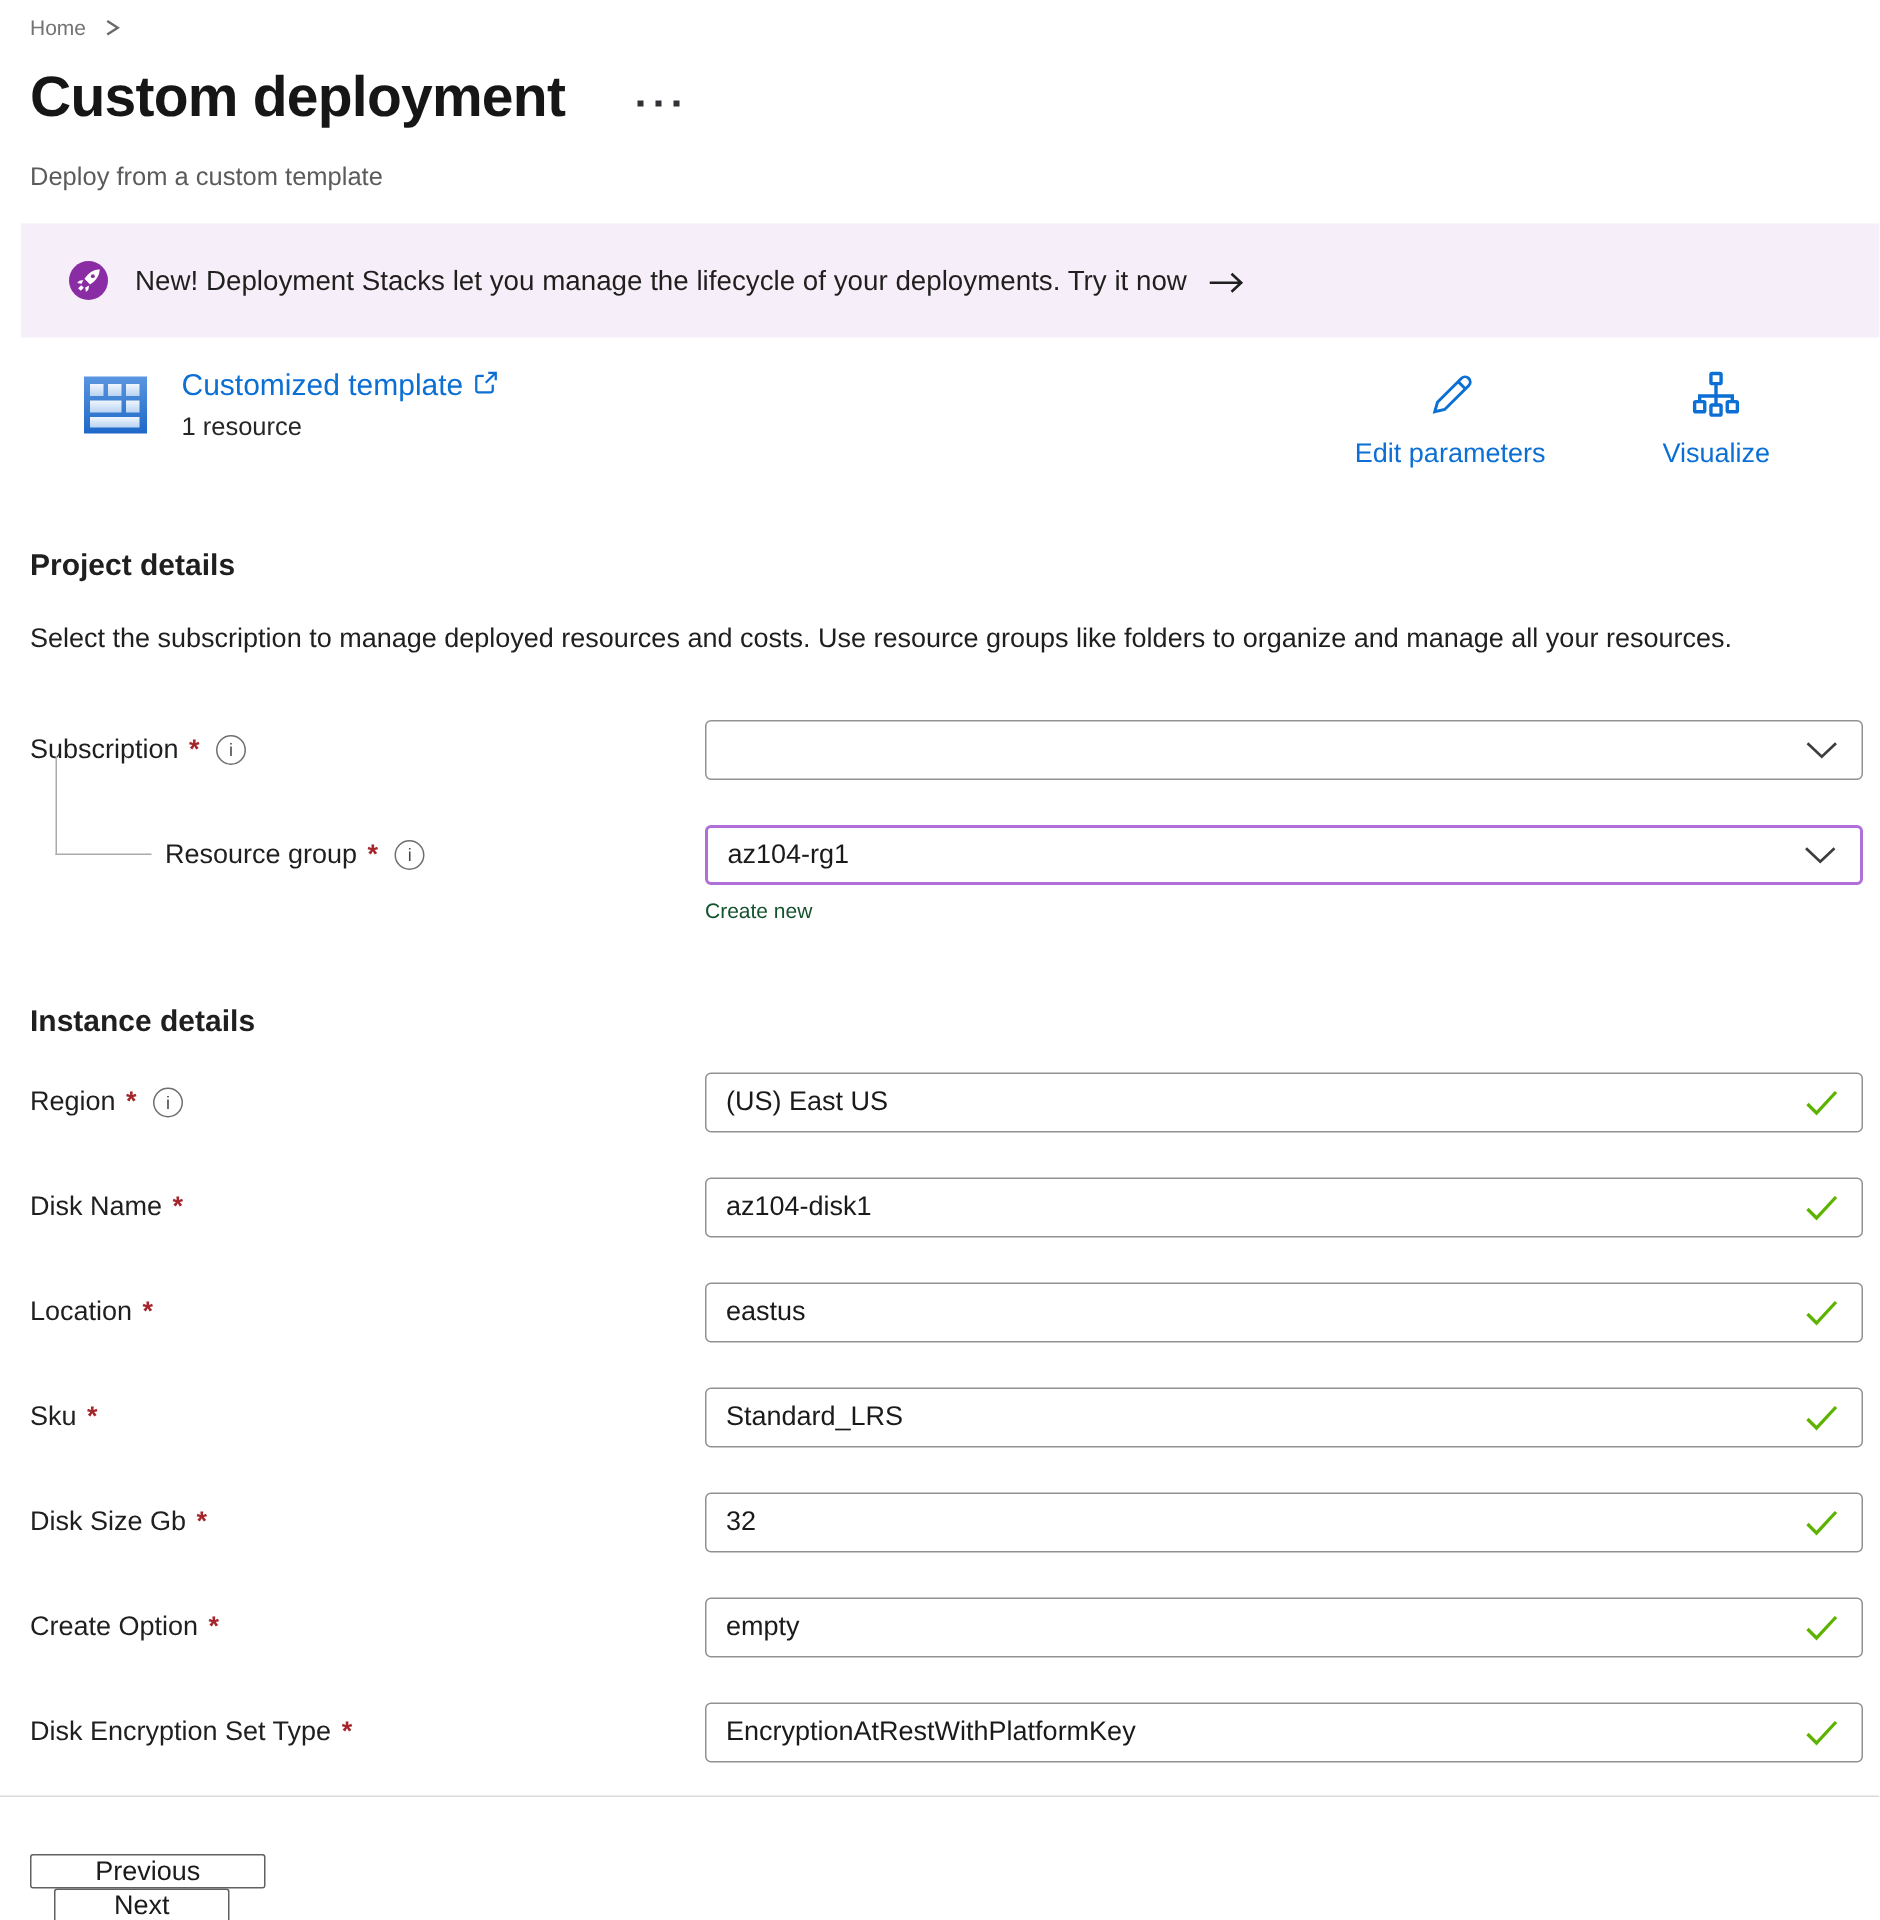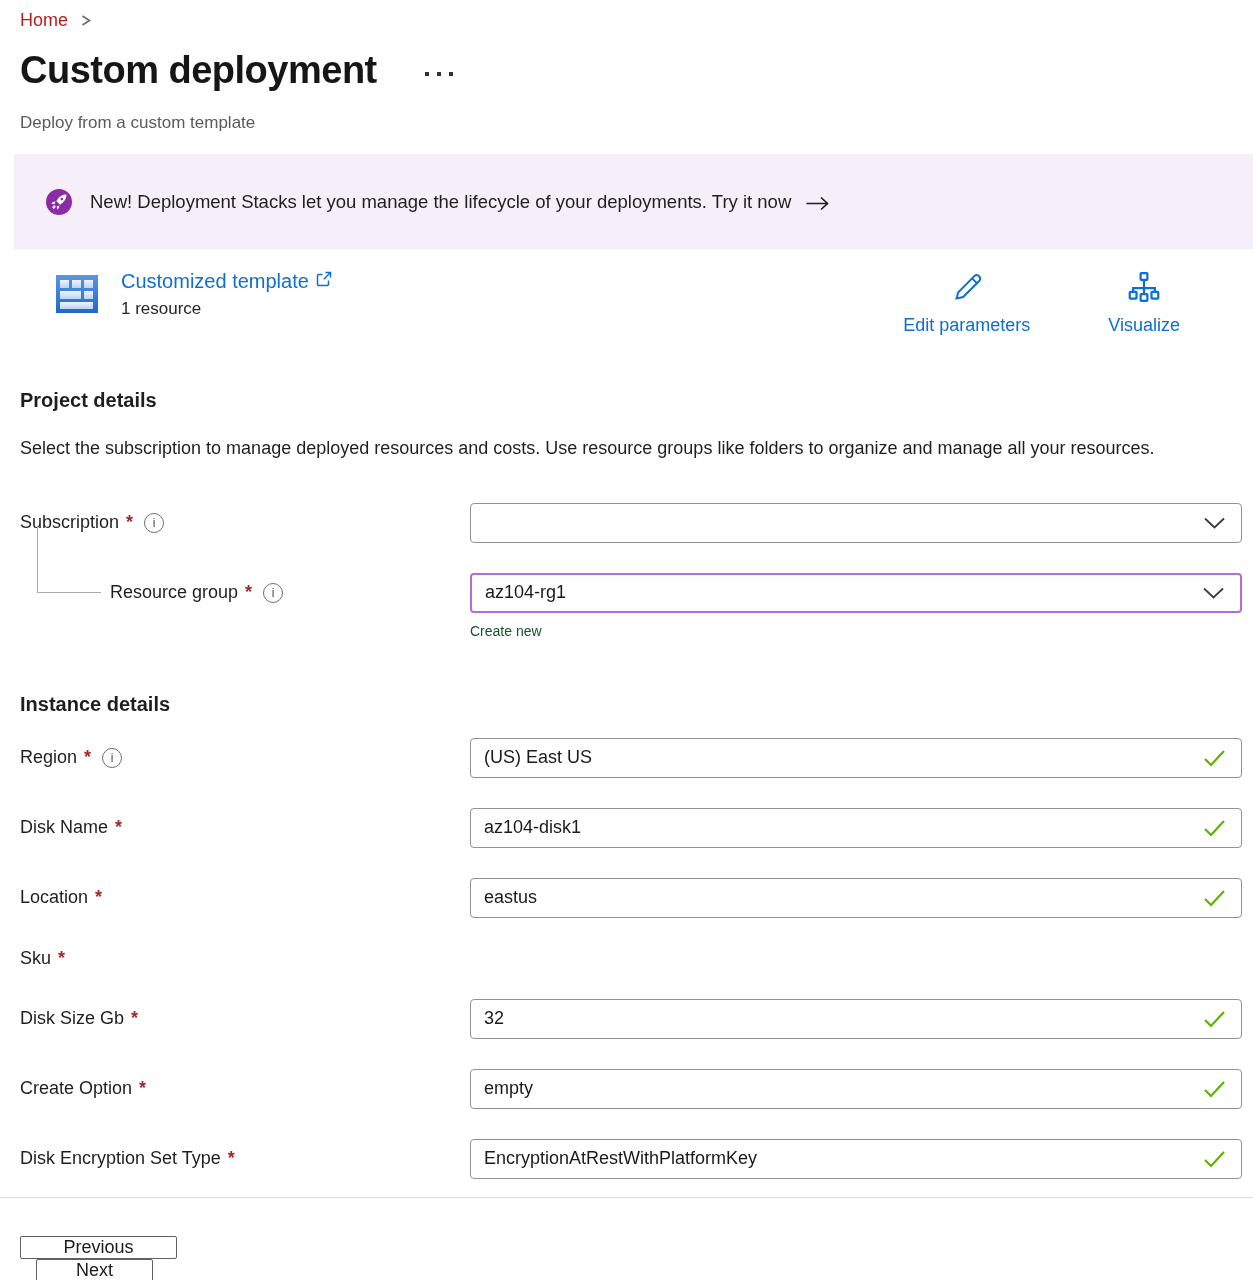--- a/index.html
+++ b/index.html
@@ -3,32 +3,32 @@
 <meta charset="utf-8">
 <style>
   * { box-sizing: border-box; margin: 0; padding: 0; }
   html, body { width: 1253px; height: 1280px; overflow: hidden; background: #fff;
     font-family: "Liberation Sans", sans-serif; color: #1b1b1b; }
 
   .content { height: 1197px; overflow: hidden; padding: 0 11px 0 20px; }
 
   
   .breadcrumb { padding-top: 10px; display: flex; align-items: center; }
-  .breadcrumb a { color: #b91c1c; font-size: 18px; text-decoration: none; cursor: pointer; }
+  .breadcrumb a { color: #737373; font-size: 14px; text-decoration: none; cursor: pointer; }
   .crumb-chev { margin-left: 12px; display: inline-flex; }
 
   
   .title-row { margin-top: 18px; display: flex; align-items: center; }
   .title-row h1 { font-size: 38px; font-weight: 700; color: #161616; letter-spacing: -0.5px; }
   .more-menu { margin-left: 48px; display: inline-flex; gap: 8px; margin-top: 6px; cursor: pointer; }
   .more-menu i { width: 4px; height: 4px; background: #2f3337; display: block; }
   .subtitle { margin-top: 21px; font-size: 17px; color: #5b5b5b; }
 
   
-  .banner { margin: 21px -11px 0 -6px; height: 95px; background: #f6eff9;
+  .banner { margin: 21px -11px 0 -6px; height: 76px; background: #f6eff9;
     display: flex; align-items: center; padding-left: 31px; cursor: pointer; }
   .banner-msg { margin-left: 17px; font-size: 18.5px; color: #201f1e; }
   .banner-arrow { margin-left: 14px; display: inline-flex; margin-top: 3px; }
 
   
   .template-row { margin-top: 21px; display: flex; align-items: flex-start; }
   .tpl-icon { margin-left: 33px; width: 48px; height: 48px; }
   .tpl-info { margin-left: 20px; }
   .tpl-link { display: inline-flex; align-items: center; gap: 7px; color: #0b6fd4;
     font-size: 20px; text-decoration: none; cursor: pointer; text-align: right; }
@@ -274,20 +274,30 @@
         </span>
       </div>
     </div>
   </div>
 
   <div class="form-row row-instance">
     <div class="label-col">
       <span>Sku</span>
       <span class="req">*</span>
     </div>
+    <div class="field-col">
+      <div class="field">
+        <span>Standard_LRS</span>
+        <span class="check">
+          <svg width="23" height="18" viewBox="0 0 23 18">
+              <polyline points="2,10 8,16 21,2" fill="none" stroke="#5db300" stroke-width="2.2"></polyline>
+            </svg>
+        </span>
+      </div>
+    </div>
   </div>
 
   <div class="form-row row-instance">
     <div class="label-col">
       <span>Disk Size Gb</span>
       <span class="req">*</span>
     </div>
     <div class="field-col">
       <div class="field">
         <span>32</span>

